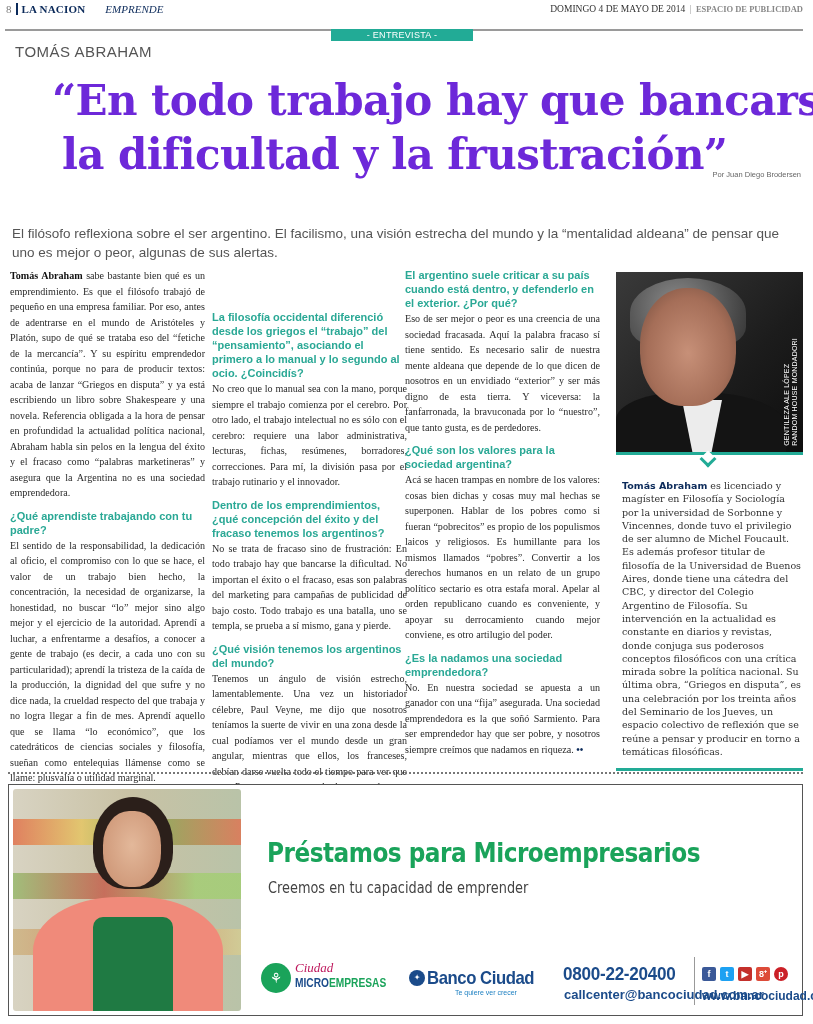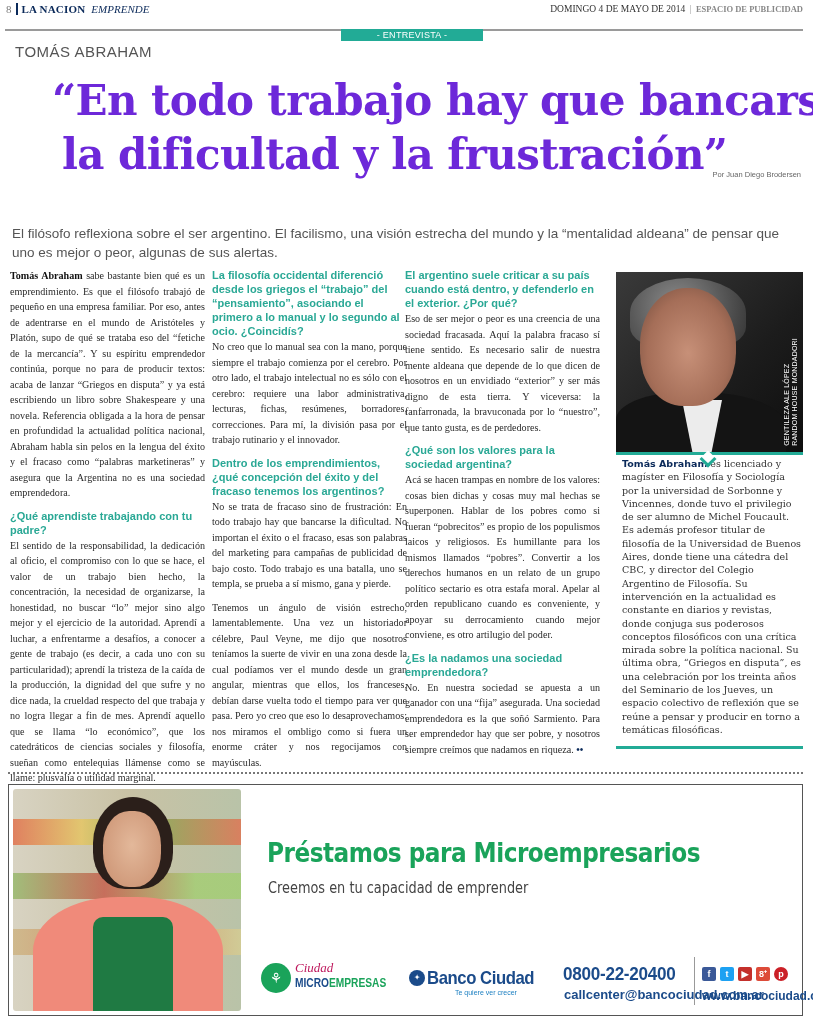--- a/index.html
+++ b/index.html
@@ -3,55 +3,55 @@
 <meta charset="utf-8">
 <style>
   * { box-sizing: border-box; margin: 0; padding: 0; }
   html, body { width: 813px; height: 1024px; background: #ffffff; overflow: hidden; }
   body { position: relative; font-family: "Liberation Serif", serif; color: #222; }
 
   .topbar { position: absolute; left: 0; top: 0; width: 813px; height: 22px; }
   .topbar .left { position: absolute; left: 6px; top: 3px; font-size: 11px; display: flex; align-items: center; }
   .topbar .pagenum { color: #777; padding-right: 4px; border-right: 2px solid #0b2a5a; margin-right: 4px; line-height: 12px; }
   .topbar .brand { font-weight: bold; color: #0b2a5a; letter-spacing: 0.2px; }
-  .topbar .brand-sub { font-style: italic; color: #0b2a5a; margin-left: 6px; }
+  .topbar .brand-sub { font-style: italic; color: #0b2a5a; margin-left: 20px; }
   .topbar .right { position: absolute; right: 10px; top: 4px; font-size: 9.5px; color: #333; }
   .topbar .right .sep { color: #999; margin: 0 2px; }
   .topbar .right .ad-label { color: #888; font-size: 8.5px; font-weight: bold; }
 
   .rule-top { position: absolute; left: 5px; top: 29px; width: 798px; height: 2px; background: #9a9a9a; }
-  .section-tag { position: absolute; left: 341px; top: 29px; width: 142px; height: 12px; background: #22ab96; color: #fff; font-size: 9px; text-align: center; line-height: 12px; font-family: "Liberation Sans", sans-serif; letter-spacing: 0.3px; }
+  .section-tag { position: absolute; left: 331px; top: 29px; width: 142px; height: 12px; background: #22ab96; color: #fff; font-size: 9px; text-align: center; line-height: 12px; font-family: "Liberation Sans", sans-serif; letter-spacing: 0.3px; }
 
   .kicker { position: absolute; left: 15px; top: 43px; font-family: "Liberation Sans", sans-serif; font-size: 15px; color: #555; letter-spacing: 0.5px; }
 
   .headline { position: absolute; left: 5px; top: 74px; width: 805px; font-family: "DejaVu Serif", serif; font-weight: bold; color: #6d28d9; font-size: 42px; line-height: 54px; letter-spacing: -0.6px; margin-left: 47px; }
   .headline .l2 { padding-left: 10px; }
   .byline { position: absolute; right: 12px; top: 170px; font-family: "Liberation Sans", sans-serif; font-size: 7.5px; color: #666; }
 
   .lede { position: absolute; left: 12px; top: 224px; width: 790px; font-family: "Liberation Sans", sans-serif; font-size: 13.5px; line-height: 19px; color: #555; }
 
   .col { position: absolute; top: 268px; width: 195px; font-size: 10.1px; line-height: 15.5px; text-align: justify; hyphens: auto; color: #2a2a2a; }
   .col p { margin-bottom: 8px; }
   .col .q { font-family: "Liberation Sans", sans-serif; color: #2aa895; font-size: 11px; line-height: 14px; font-weight: bold; text-align: left; margin-top: 6px; margin-bottom: 1px; }
   .col b { color: #111; }
   .col1 { left: 10px; }
-  .col2 { left: 212px; }
+  .col2 { left: 212px; margin-top: 42px; }
   .col3 { left: 405px; }
   .enddots { color: #0b2a5a; font-weight: bold; }
 
   .sidebar { position: absolute; left: 616px; top: 272px; width: 187px; }
   .photo { position: relative; width: 187px; height: 180px; background: linear-gradient(135deg, #3a3a3a 0%, #1c1c1c 60%, #0e0e0e 100%); overflow: hidden; }
   .photo .head { position: absolute; left: 24px; top: 16px; width: 96px; height: 118px; border-radius: 48% 48% 45% 45%; background: radial-gradient(ellipse at 50% 55%, #c79078 0%, #a56e58 60%, #6e4a3b 100%); }
   .photo .hair { position: absolute; left: 14px; top: 6px; width: 116px; height: 70px; border-radius: 50% 50% 30% 30%; background: radial-gradient(circle at 40% 40%, #8c8c8c 0%, #5a5a5a 55%, #333 100%); }
   .photo .body { position: absolute; left: 0; top: 120px; width: 170px; height: 70px; background: #141414; border-radius: 40% 50% 0 0; }
   .photo .shirt { position: absolute; left: 66px; top: 128px; width: 40px; height: 60px; background: #ececec; clip-path: polygon(0 0, 100% 0, 70% 100%, 30% 100%); }
   .photo .credit { position: absolute; right: 4px; bottom: 6px; writing-mode: vertical-rl; transform: rotate(180deg); font-family: "Liberation Sans", sans-serif; font-size: 7px; line-height: 8px; color: #fff; letter-spacing: 0.2px; }
   .photo-rule { position: relative; width: 187px; height: 3px; background: #22ab96; }
   .photo-rule .notch { position: absolute; left: 86px; top: 1px; width: 12px; height: 12px; background: #fff; border-right: 3px solid #22ab96; border-bottom: 3px solid #22ab96; transform: rotate(45deg); }
-  .bio { margin-top: 2px; padding-left: 6px; font-family: "DejaVu Serif", serif; font-size: 9.5px; line-height: 13.3px; color: #333; }
+  .bio { margin-top: 24px; padding-left: 6px; font-family: "DejaVu Serif", serif; font-size: 9.5px; line-height: 13.3px; color: #333; }
   .bio b { color: #0b2a5a; font-family: "DejaVu Sans", sans-serif; }
   .bio-rule { margin-top: 10px; width: 187px; height: 3px; background: #22ab96; }
 
   .dotted { position: absolute; left: 8px; top: 772px; width: 795px; border-top: 2px dotted #777; }
 
   .ad { position: absolute; left: 8px; top: 784px; width: 795px; height: 232px; border: 1.5px solid #555; background: #fff; }
   .ad-photo { position: absolute; left: 4px; top: 4px; width: 228px; height: 222px; background: linear-gradient(90deg, #d8d3c2 0%, #c9c2a5 50%, #b9c3a8 100%); border-radius: 3px; overflow: hidden; }
   .ad-photo .shelf { position: absolute; left: 0; width: 228px; height: 26px; }
   .ad-photo .s1 { top: 30px; background: linear-gradient(90deg, #e2653f 0%, #e8c55a 30%, #7ba84a 60%, #e36a48 100%); opacity: .75; }
   .ad-photo .s2 { top: 84px; background: linear-gradient(90deg, #8ab45c 0%, #c44a3a 40%, #9fcf6a 80%); opacity: .7; }
@@ -112,20 +112,21 @@
   <p><b>Tomás Abraham</b><span> sabe bastante bien qué es un emprendimiento. Es que el filósofo trabajó de pequeño en una empresa familiar. Por eso, antes de adentrarse en el mundo de Aristóteles y Platón, supo de qué se trataba eso del “fetiche de la mercancía”. Y su espíritu emprendedor continúa, porque no para de producir textos: acaba de lanzar “Griegos en disputa” y ya está escribiendo un libro sobre Shakespeare y una novela. Referencia obligada a la hora de pensar en profundidad la actualidad política nacional, Abraham habla sin pelos en la lengua del éxito y el fracaso como “palabras marketineras” y asegura que la Argentina no es una sociedad emprendedora.</span></p>
   <div class="q">¿Qué aprendiste trabajando con tu padre?</div>
   <p>El sentido de la responsabilidad, la dedicación al oficio, el compromiso con lo que se hace, el valor de un trabajo bien hecho, la concentración, la necesidad de organizarse, la honestidad, no buscar “lo” mejor sino algo mejor y el ejercicio de la autoridad. Aprendí a luchar, a enfrentarme a desafíos, a conocer a gente de trabajo (es decir, a cada uno con su particularidad); aprendí la tristeza de la caída de la producción, la dignidad del que sufre y no dice nada, la crueldad respecto del que trabaja y no logra llegar a fin de mes. Aprendí aquello que se llama “lo económico”, que los catedráticos de ciencias sociales y filosofía, sueñan como entelequias llámense como se llame: plusvalía o utilidad marginal.</p>
 </div>
 
 <div class="col col2">
   <div class="q" style="margin-top:0">La filosofía occidental diferenció desde los griegos el “trabajo” del “pensamiento”, asociando el primero a lo manual y lo segundo al ocio. ¿Coincidís?</div>
   <p>No creo que lo manual sea con la mano, porque siempre el trabajo comienza por el cerebro. Por otro lado, el trabajo intelectual no es sólo con el cerebro: requiere una labor administrativa, lecturas, fichas, resúmenes, borradores, correcciones. Para mí, la división pasa por el trabajo rutinario y el innovador.</p>
   <div class="q">Dentro de los emprendimientos, ¿qué concepción del éxito y del fracaso tenemos los argentinos?</div>
   <p>No se trata de fracaso sino de frustración: En todo trabajo hay que bancarse la dificultad. No importan el éxito o el fracaso, esas son palabras del marketing para campañas de publicidad de bajo costo. Todo trabajo es una batalla, uno se templa, se prueba a sí mismo, gana y pierde.</p>
+  <div class="q">¿Qué visión tenemos los argentinos del mundo?</div>
   <p>Tenemos un ángulo de visión estrecho, lamentablemente. Una vez un historiador célebre, Paul Veyne, me dijo que nosotros teníamos la suerte de vivir en una zona desde la cual podíamos ver el mundo desde un gran angular, mientras que ellos, los franceses, debían darse vuelta todo el tiempo para ver que pasa. Pero yo creo que eso lo desaprovechamos: nos miramos el ombligo como si fuera un enorme cráter y nos regocijamos con mayúsculas.</p>
 </div>
 
 <div class="col col3">
   <div class="q" style="margin-top:0">El argentino suele criticar a su país cuando está dentro, y defenderlo en el exterior. ¿Por qué?</div>
   <p>Eso de ser mejor o peor es una creencia de una sociedad fracasada. Aquí la palabra fracaso sí tiene sentido. Es necesario salir de nuestra mente aldeana que depende de lo que dicen de nosotros en un envidiado “exterior” y ser más digno de esta tierra. Y viceversa: la fanfarronada, la bravuconada por lo “nuestro”, que tanto gusta, es de perdedores.</p>
   <div class="q">¿Qué son los valores para la sociedad argentina?</div>
   <p>Acá se hacen trampas en nombre de los valores: cosas bien dichas y cosas muy mal hechas se superponen. Hablar de los pobres como si fueran “pobrecitos” es propio de los populismos laicos y religiosos. Es humillante para los mismos llamados “pobres”. Convertir a los derechos humanos en un relato de un grupo político sectario es otra estafa moral. Apelar al orden republicano cuando es conveniente, y apoyar su derrocamiento cuando mejor conviene, es otro artilugio del poder.</p>
   <div class="q">¿Es la nadamos una sociedad emprendedora?</div>
   <p><span>No. En nuestra sociedad se apuesta a un ganador con una “fija” asegurada. Una sociedad emprendedora es la que soñó Sarmiento. Para ser emprendedor hay que ser pobre, y nosotros siempre creímos que nadamos en riqueza. </span><span class="enddots">••</span></p>

